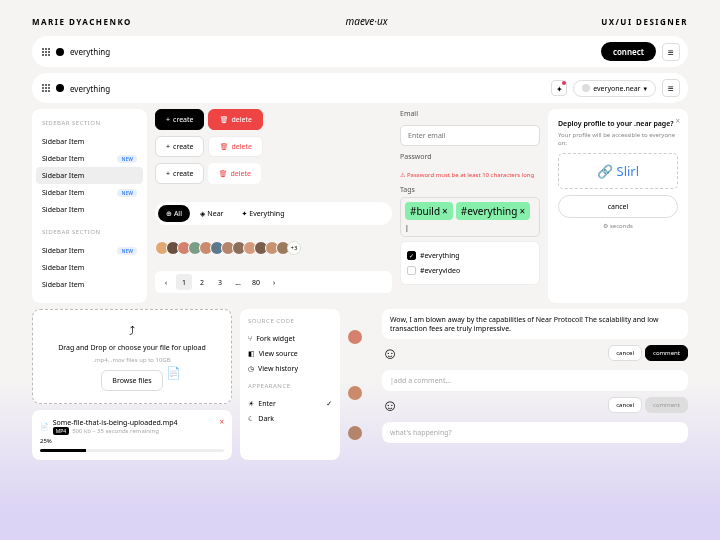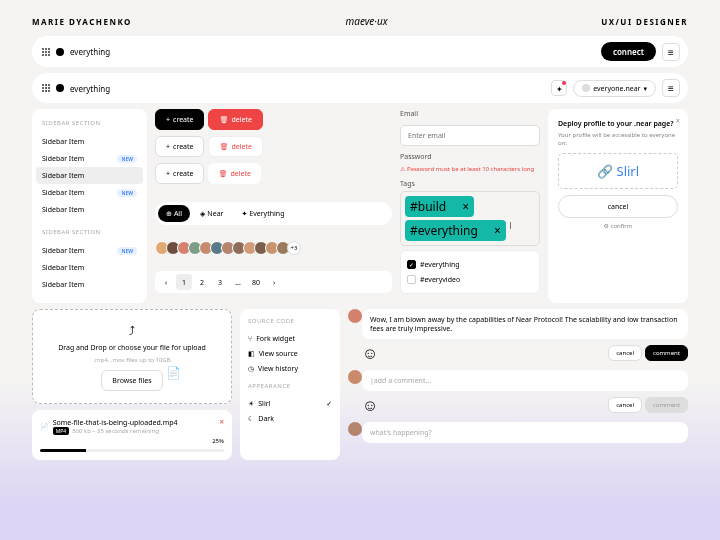--- a/index.html
+++ b/index.html
@@ -35,37 +35,37 @@
 .seg-i.act{background:#000;color:#fff}
 .avs{display:flex;align-items:center}
 .av{width:14px;height:14px;border-radius:50%;border:1px solid #fff;margin-right:-3px}
 .avp{width:14px;height:14px;border-radius:50%;border:1px solid #ddd;display:flex;align-items:center;justify-content:center;font-size:6px;background:#fff}
 .pag{display:flex;gap:2px;background:#fff;border-radius:6px;padding:3px}
 .pg{width:16px;height:16px;display:flex;align-items:center;justify-content:center;font-size:7px;border-radius:3px}
 .pg.act{background:#eee}
 .lbl{font-size:7px;color:#555;margin-bottom:3px}
 .inp{width:100%;border:1px solid #ddd;border-radius:5px;padding:5px 7px;font-size:7px}
 .inp.err{border-color:#ef4444}
-.emsg{color:#ef4444;font-size:6px;margin-top:4px}
+.emsg{color:#ef4444;font-size:6px;margin-top:10px}
 .tags{display:flex;gap:3px;flex-wrap:wrap;border:1px solid #ddd;border-radius:5px;padding:4px}
-.tag{background:#14b8a6;border-radius:4px;padding:2px 5px;font-size:12px;display:flex;gap:16px;align-items:center}
+.tag{background:#86efac;border-radius:4px;padding:2px 5px;font-size:10px;display:flex;gap:2px;align-items:center}
 .chk{display:flex;gap:4px;align-items:center;font-size:7px;padding:3px 0}
 .ckb{width:9px;height:9px;border:1px solid #ccc;border-radius:2px;display:flex;align-items:center;justify-content:center;font-size:6px}
 .ckb.on{background:#000;color:#fff;border-color:#000}
 .dcard{background:#fff;border-radius:8px;padding:10px;font-size:7px;position:relative}
 .cls{position:absolute;top:6px;right:8px;font-size:8px;color:#999}
 .drop{border:1px dashed #ccc;border-radius:5px;padding:8px;text-align:center;margin:6px 0}
 .btn-w{width:100%;text-align:center;justify-content:center;padding:6px;border-radius:14px;margin-bottom:4px}
 .row2{display:grid;grid-template-columns:200px 100px 1fr;gap:8px;padding:6px 32px 0;position:relative;z-index:1}
 .upcard{background:#fff;border:1px dashed #bbb;border-radius:8px;padding:12px;text-align:center;font-size:7px}
 .upcard2{background:#fff;border-radius:8px;padding:8px;font-size:7px;margin-top:6px;position:relative}
 .menu{background:#fff;border-radius:8px;padding:8px;font-size:7px}
 .mitem{display:flex;gap:4px;align-items:center;padding:3px 0}
 .comments{display:flex;flex-direction:column;gap:6px}
-.com{display:flex;gap:0;align-items:flex-start}
+.com{display:flex;gap:20px;align-items:center}
 .cav{width:14px;height:14px;border-radius:50%;flex-shrink:0}
 .cbub{background:#fff;border-radius:8px;padding:6px 8px;font-size:7px;flex:1}
 .cact{display:flex;gap:3px;align-items:center}
 .cact .btn{padding:3px 7px;font-size:6px}
 .prog{width:100%;height:3px;background:#eee;border-radius:2px;margin-top:4px;overflow:hidden}
 .prog-f{height:100%;background:#000;width:25%}
 .mp4b{background:#000;color:#fff;font-size:5px;padding:1px 3px;border-radius:2px}
 </style>
 </head>
 <body>
@@ -260,21 +260,21 @@
   </div>
 
   <div class="dcard">
     <span class="cls">×</span>
     <div style="font-weight:600;margin-bottom:3px">Deploy profile to your .near page?</div>
     <div style="color:#888;font-size:6px">Your profile will be accessible to everyone on:</div>
     <div class="drop">
       <span style="color:#3b82f6;font-size:13px">🔗 Slirl</span>
     </div>
     <button class="btn btn-w">cancel</button>
-    <div style="text-align:center;color:#888;font-size:6px;margin-top:4px">⚙ confirm</div>
+    <div style="text-align:center;color:#888;font-size:6px;margin-top:4px">⚙ seconds</div>
   </div>
 </div>
 
 <div class="row2">
 
   <div>
     <div class="upcard">
       <div style="font-size:12px">⤴</div>
       <div style="margin:4px 0">Drag and Drop or choose your file for upload</div>
       <div style="color:#aaa;font-size:6px">.mp4, .mov files up to 10GB</div>
@@ -286,21 +286,21 @@
       <div style="display:flex;gap:4px;align-items:center">
         <span>📄</span>
         <div style="flex:1">
           <div>Some-file-that-is-being-uploaded.mp4</div>
           <div style="color:#aaa;font-size:6px;display:flex;gap:3px;align-items:center">
             <span class="mp4b">MP4</span>
             <span>500 kb – 35 seconds remaining</span>
           </div>
         </div>
       </div>
-      <div style="text-align:right;font-size:6px;margin-top:2px">25%</div>
+      <div style="text-align:left;font-size:6px;margin-top:2px">25%</div>
       <div class="prog">
           <div class="prog-f"></div>
         </div>
     </div>
   </div>
 
   <div class="menu">
     <div class="sec-t">SOURCE CODE</div>
     <div class="mitem">
         <span>⑂</span>
@@ -310,21 +310,21 @@
         <span>◧</span>
         <span>View source</span>
       </div>
     <div class="mitem">
         <span>◷</span>
         <span>View history</span>
       </div>
     <div class="sec-t" style="margin-top:6px">APPEARANCE</div>
     <div class="mitem">
         <span>☀</span>
-        <span>Slirl</span>
+        <span>Enter</span>
         <span style="margin-left:auto">✓</span>
       </div>
     <div class="mitem">
         <span>☾</span>
         <span>Dark</span>
       </div>
   </div>
 
   <div class="comments">
     <div class="com">

